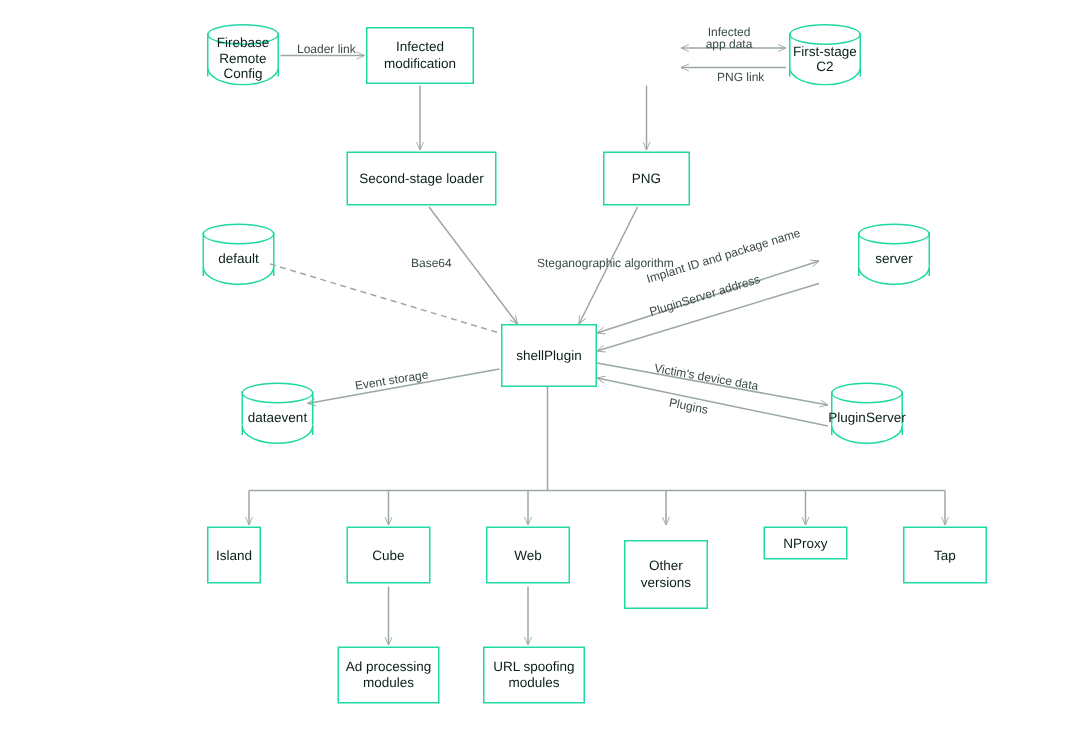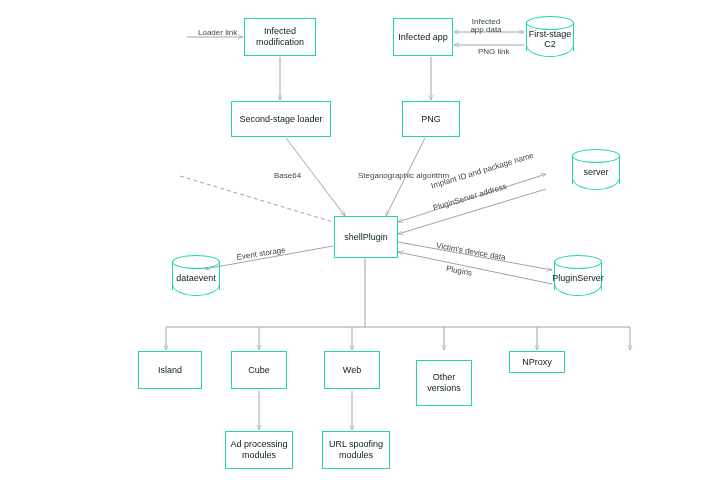--- a/index.html
+++ b/index.html
@@ -54,75 +54,87 @@
     <line x1="352" y1="327" x2="352" y2="350" marker-end="url(#ah)"></line>
     <line x1="444" y1="327" x2="444" y2="350" marker-end="url(#ah)"></line>
     <line x1="537" y1="327" x2="537" y2="350" marker-end="url(#ah)"></line>
     <line x1="630" y1="327" x2="630" y2="350" marker-end="url(#ah)"></line>
 
     <line x1="259" y1="391" x2="259" y2="430" marker-end="url(#ah)"></line>
     <line x1="352" y1="391" x2="352" y2="430" marker-end="url(#ah)"></line>
   </g>
 </svg>
 
+<div class="cyl" style="left:138px;top:22px;width:48px;height:34px">
+  <div class="top"></div>
+      <div class="wall"></div>
+      <div class="bot"></div>
+  <div class="lbl">Firebase<br>Remote<br>Config</div>
+</div>
 <div class="cyl" style="left:526px;top:22px;width:48px;height:34px">
   <div class="top"></div>
       <div class="wall"></div>
       <div class="bot"></div>
   <div class="lbl">First-stage<br>C2</div>
+</div>
+<div class="cyl" style="left:135px;top:155px;width:48px;height:34px">
+  <div class="top"></div>
+      <div class="wall"></div>
+      <div class="bot"></div>
+  <div class="lbl">default</div>
 </div>
 <div class="cyl" style="left:572px;top:155px;width:48px;height:34px">
   <div class="top"></div>
       <div class="wall"></div>
       <div class="bot"></div>
   <div class="lbl">server</div>
 </div>
-<div class="cyl" style="left:172px;top:261px;width:48px;height:34px">
+<div class="cyl" style="left:161px;top:261px;width:48px;height:34px">
   <div class="top"></div>
       <div class="wall"></div>
       <div class="bot"></div>
   <div class="lbl">dataevent</div>
 </div>
 <div class="cyl" style="left:554px;top:261px;width:48px;height:34px">
   <div class="top"></div>
       <div class="wall"></div>
       <div class="bot"></div>
   <div class="lbl">PluginServer</div>
 </div>
 
 <div class="box" style="left:244px;top:18px;width:72px;height:38px">
       <span>Infected<br>modification</span>
     </div>
-<div class="box" style="left:393px;top:18px;width:60px;height:38px">
-      <span>Infected app</span>
-    </div>
 <div class="box" style="left:231px;top:101px;width:100px;height:36px">
       <span>Second-stage loader</span>
     </div>
 <div class="box" style="left:402px;top:101px;width:58px;height:36px">
       <span>PNG</span>
     </div>
 <div class="box" style="left:334px;top:216px;width:64px;height:42px">
       <span>shellPlugin</span>
     </div>
 
-<div class="box" style="left:138px;top:351px;width:64px;height:38px">
+<div class="box" style="left:138px;top:351px;width:36px;height:38px">
       <span>Island</span>
     </div>
 <div class="box" style="left:231px;top:351px;width:56px;height:38px">
       <span>Cube</span>
     </div>
 <div class="box" style="left:324px;top:351px;width:56px;height:38px">
       <span>Web</span>
     </div>
 <div class="box" style="left:416px;top:360px;width:56px;height:46px">
       <span>Other<br>versions</span>
     </div>
 <div class="box" style="left:509px;top:351px;width:56px;height:22px">
       <span>NProxy</span>
+    </div>
+<div class="box" style="left:602px;top:351px;width:56px;height:38px">
+      <span>Tap</span>
     </div>
 
 <div class="box" style="left:225px;top:431px;width:68px;height:38px">
       <span>Ad processing<br>modules</span>
     </div>
 <div class="box" style="left:322px;top:431px;width:68px;height:38px">
       <span>URL spoofing<br>modules</span>
     </div>
 
 <div class="edge-label" style="left:198px;top:28px">Loader link</div>

